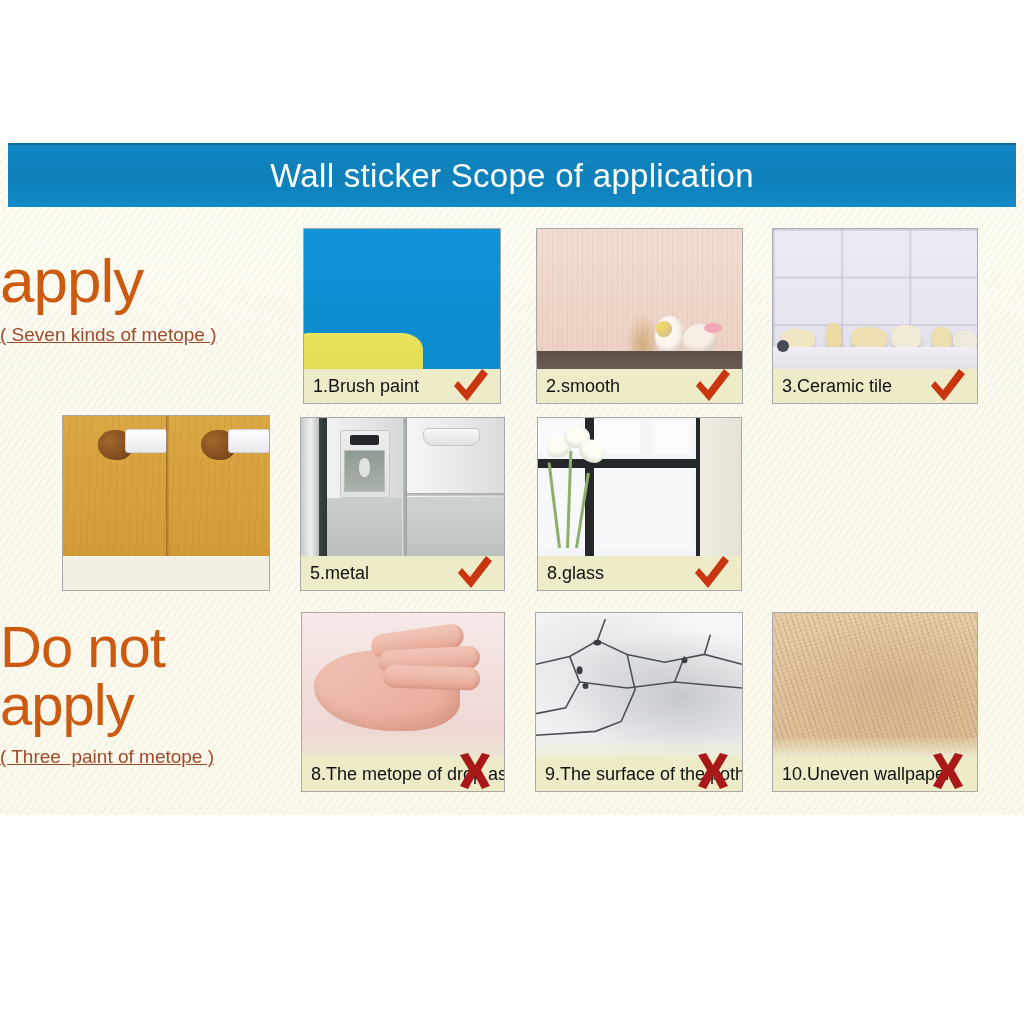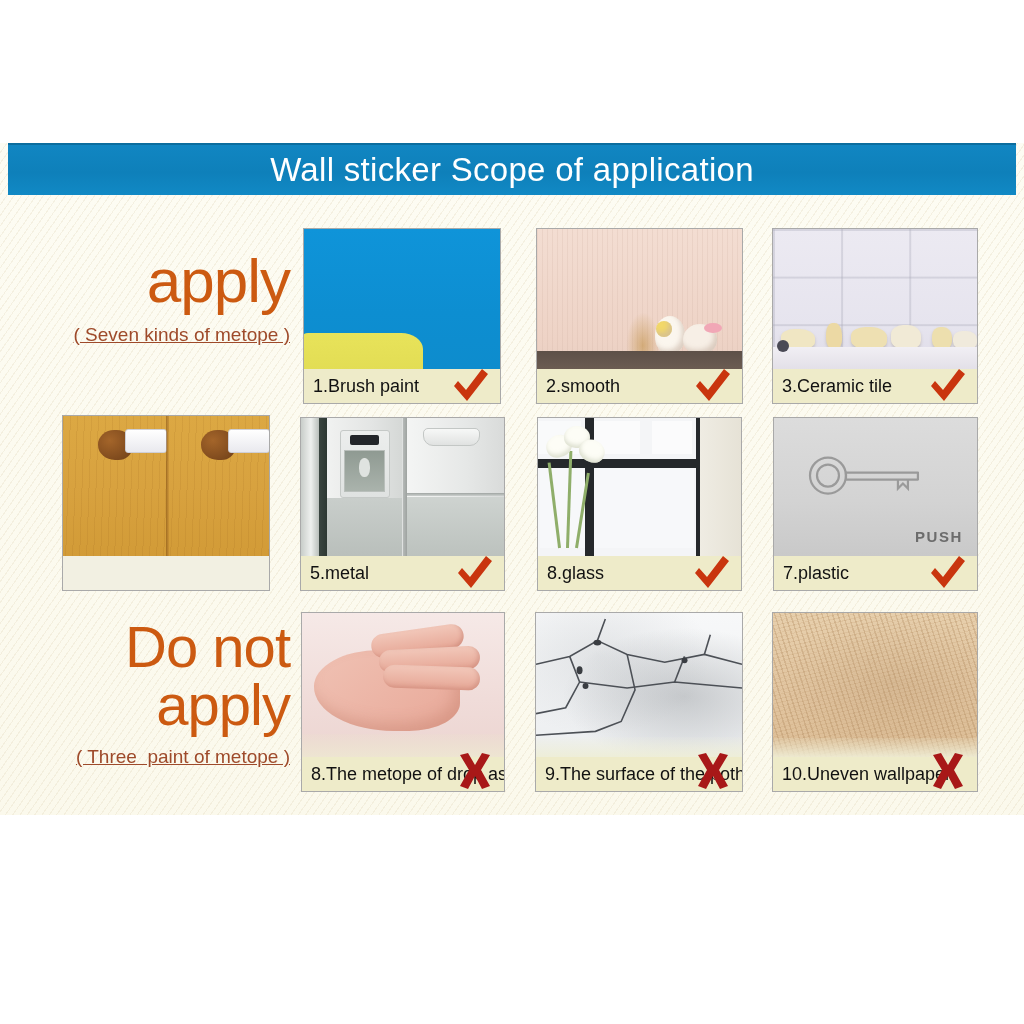--- a/index.html
+++ b/index.html
@@ -39,40 +39,40 @@
         rgba(255,255,255,0) 6px),
       linear-gradient(#fdfcf3, #fbf9ec);
   }
 
   
   .title-bar {
     position: absolute;
     left: 8px;
     top: 143px;
     width: 1008px;
-    height: 52px;
+    height: 64px;
     background: linear-gradient(#1186c2, #0e80ba 55%, #1189c5);
     border-top: 2px solid #0c6d9e;
     box-sizing: border-box;
     display: flex;
     align-items: center;
     justify-content: center;
   }
   .title-bar .title-text {
     color: #ffffff;
     font-size: 33px;
     letter-spacing: .3px;
     font-weight: 400;
     white-space: nowrap;
   }
 
   
   .side-label {
     position: absolute;
-    text-align: right;
+    text-align: left;
     width: 290px;
     left: 0px;
   }
   .side-label .big {
     color: #cc5a11;
     font-size: 62px;
     line-height: 62px;
     font-weight: 400;
     letter-spacing: -1px;
   }
@@ -489,41 +489,20 @@
       </div>
     </div>
     <div class="strip">
       <span class="cap">8.glass</span>
       <svg class="mark" viewBox="0 0 46 40">
         <path d="M6 21 L10 16 L18 25 L34 4 L40 9 L19 36 Z" fill="#c9350e"></path>
       </svg>
     </div>
   </div>
 
-  <div class="cell" style="left:773px; top:417px; width:205px; height:174px;">
-    <div class="photo">
-      <div class="art-plastic">
-        <svg viewBox="0 0 130 50">
-          <g fill="none" stroke="#9a9a9a" stroke-width="2.2">
-            <circle cx="26" cy="25" r="18"></circle>
-            <circle cx="26" cy="25" r="11"></circle>
-            <path d="M44 22 L116 22 L116 29 L44 29 Z" stroke-linejoin="round"></path>
-            <path d="M96 29 L96 38 L101 33 L106 38 L106 29"></path>
-          </g>
-        </svg>
-        <span class="push">PUSH</span>
-      </div>
-    </div>
-    <div class="strip">
-      <span class="cap">7.plastic</span>
-      <svg class="mark" viewBox="0 0 46 40">
-        <path d="M6 21 L10 16 L18 25 L34 4 L40 9 L19 36 Z" fill="#c9350e"></path>
-      </svg>
-    </div>
-  </div>
 
   <div class="cell" style="left:301px; top:612px; width:204px; height:180px;">
     <div class="photo">
       <div class="art-hand">
         <div class="palm"></div>
         <div class="finger fg1"></div>
         <div class="finger fg2"></div>
         <div class="finger fg3"></div>
         <div class="dust"></div>
       </div>

